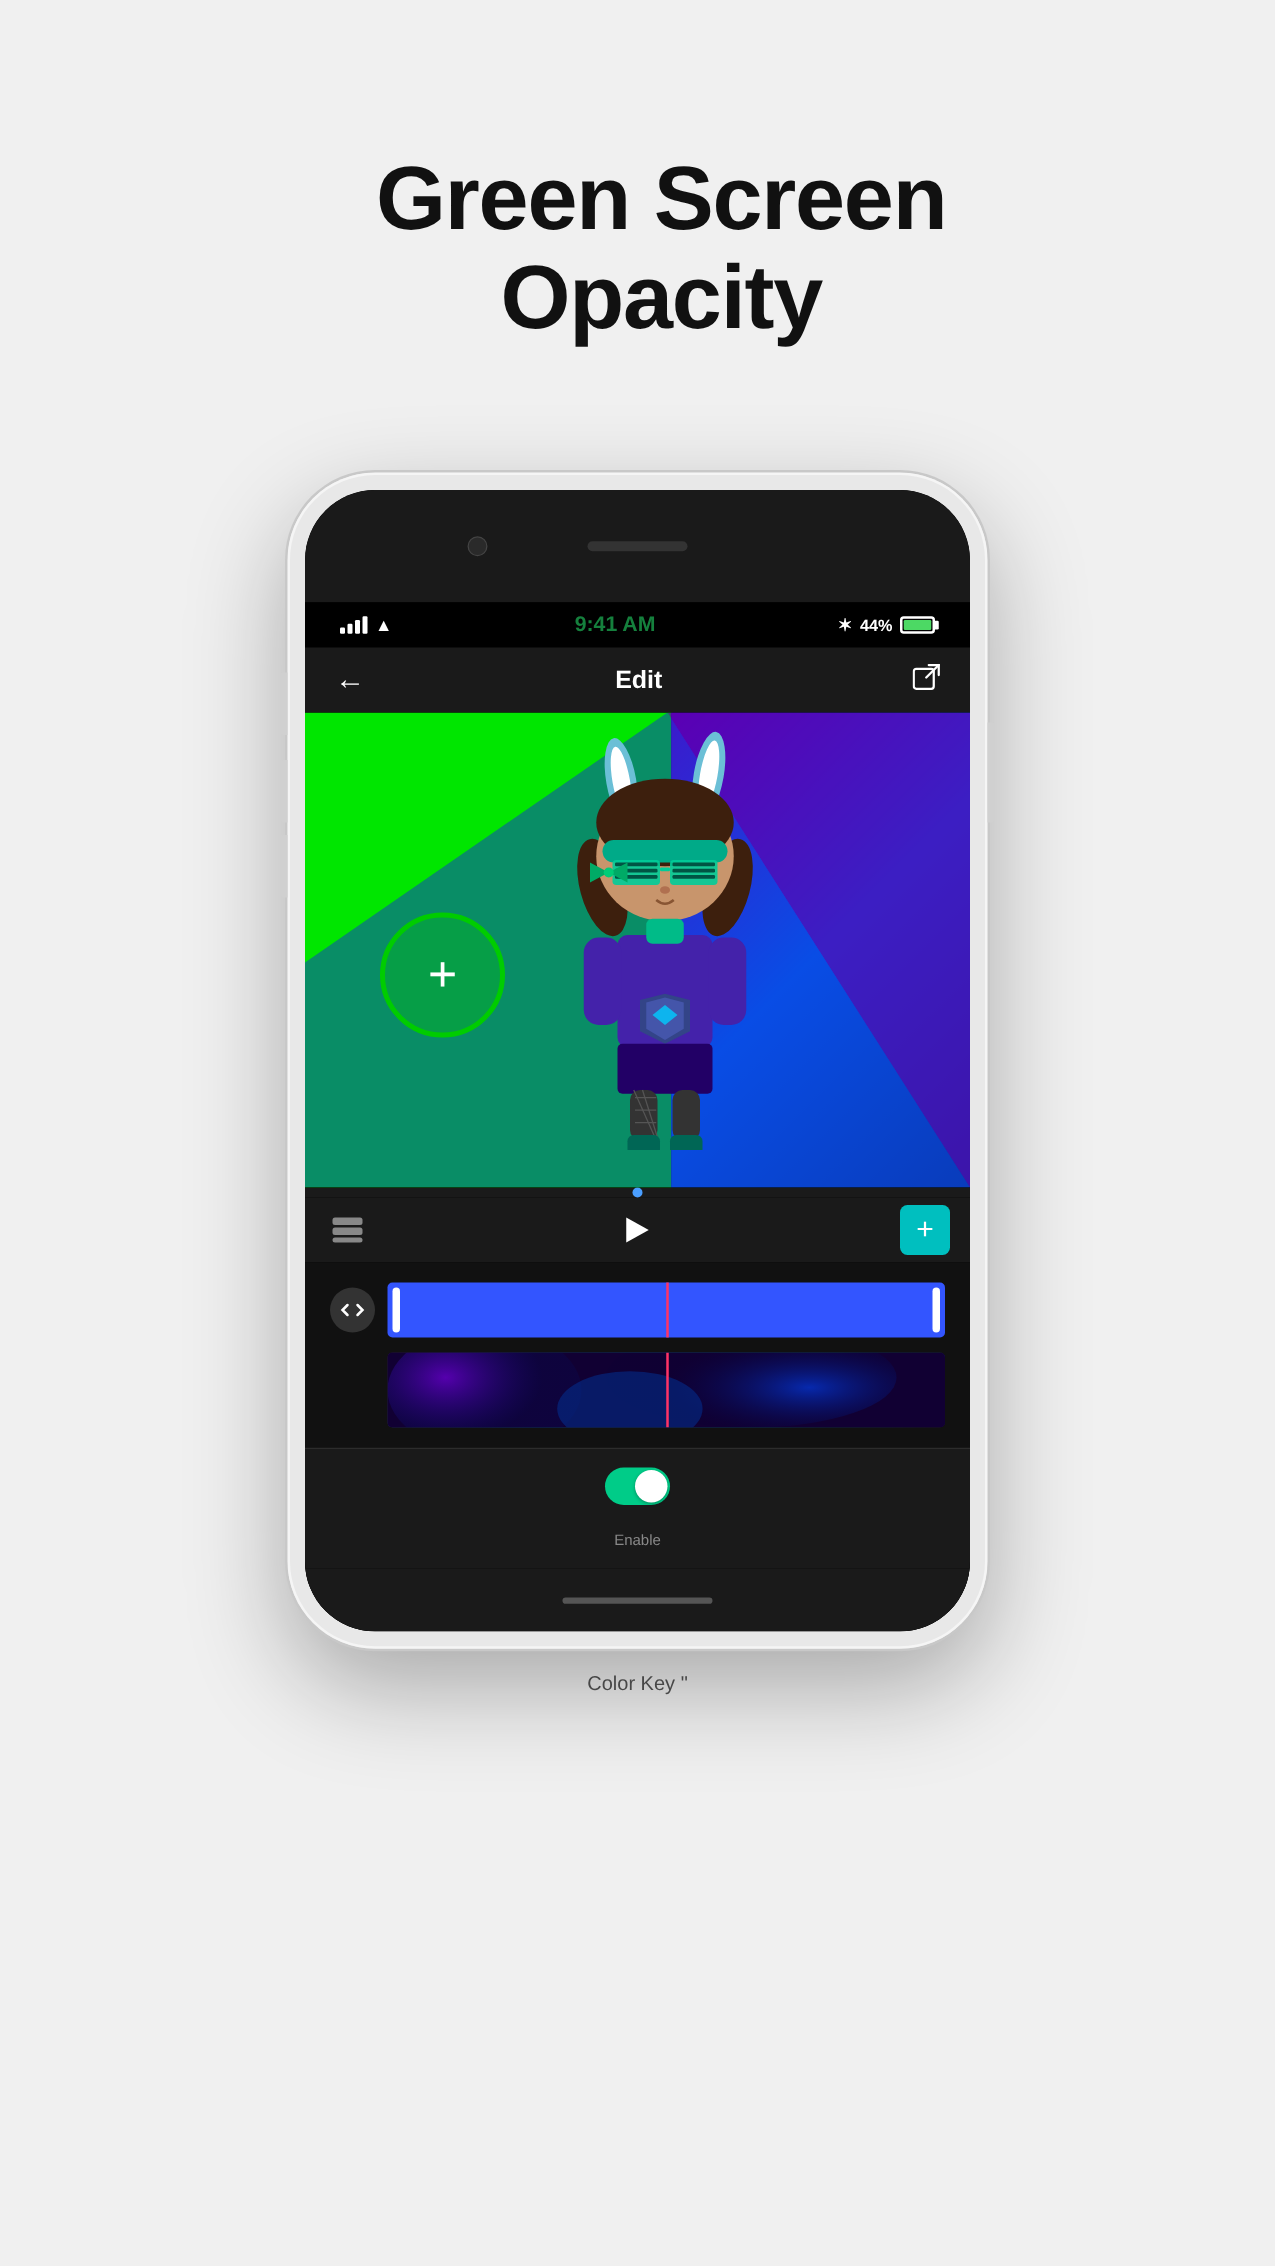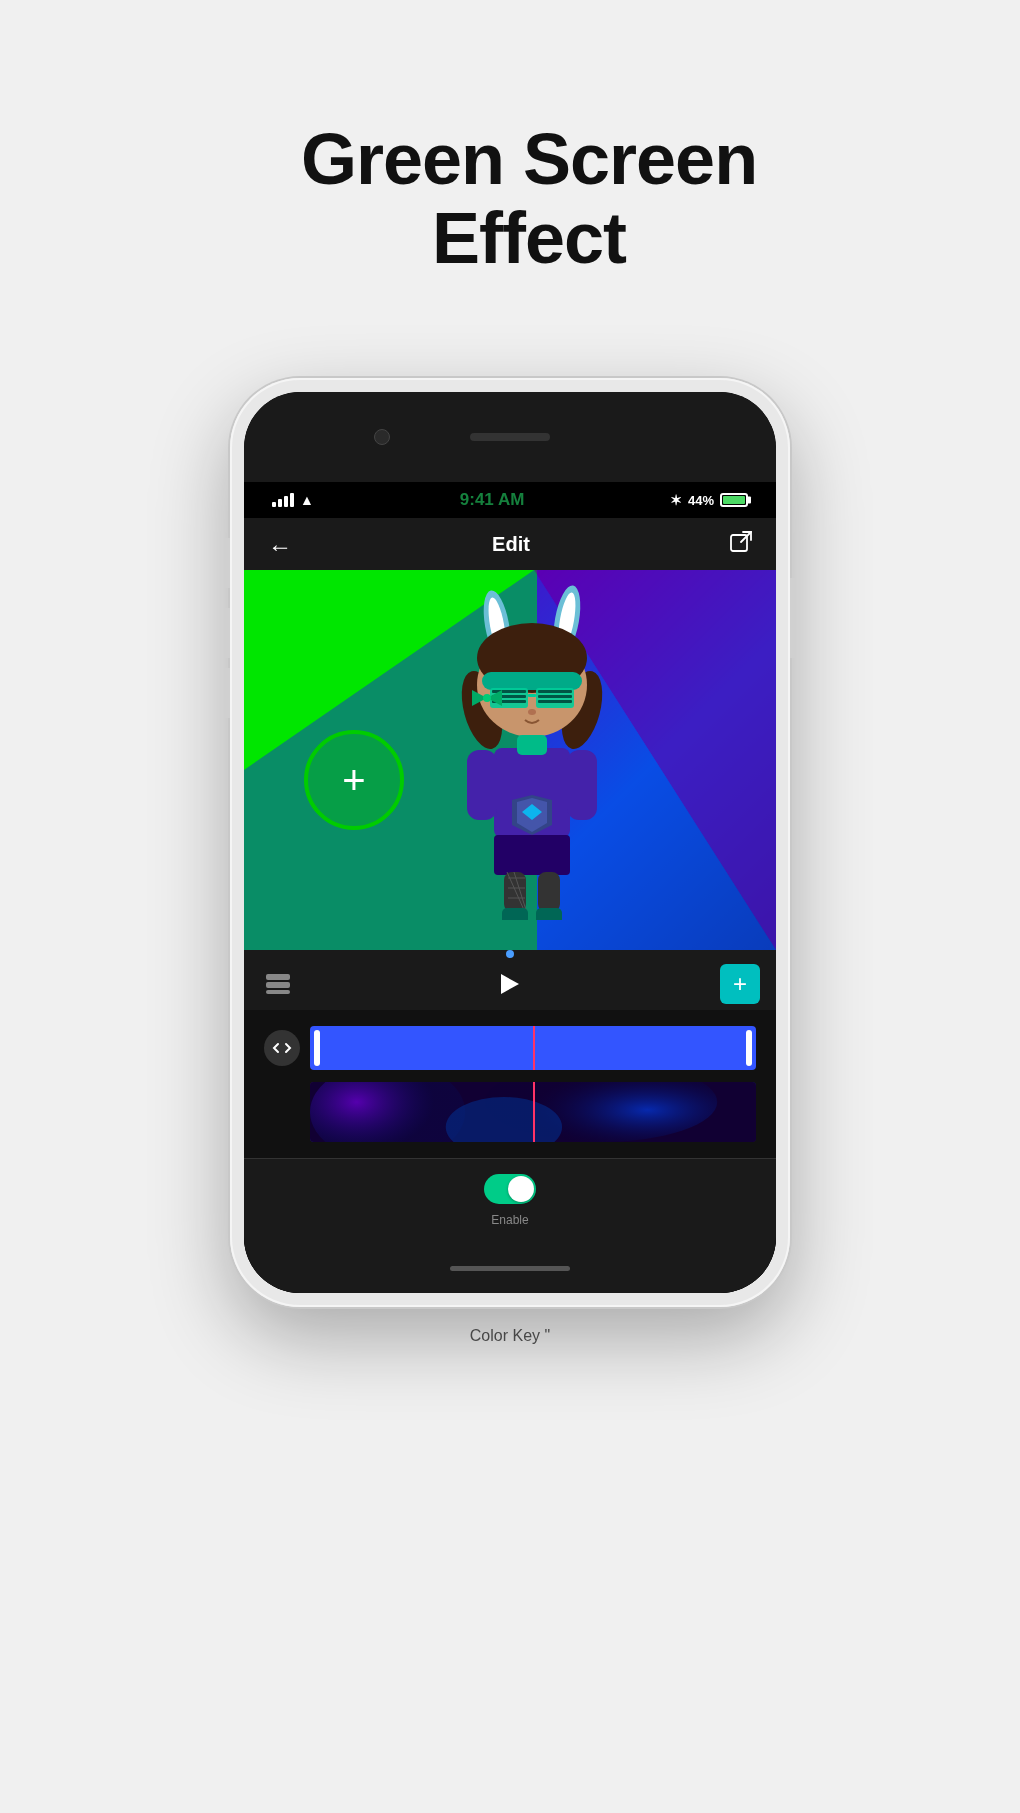--- a/index.html
+++ b/index.html
@@ -412,21 +412,21 @@
       justify-content: space-around;
       align-items: center;
       padding: 10px 0 16px;
       border-top: 1px solid #333;
     }
 
     .tab-item {
       display: flex;
       flex-direction: column;
       align-items: center;
-      gap: 4px;
+      gap: 16px;
       flex: 1;
     }
 
     .tab-icon-wrapper {
       display: flex;
       align-items: center;
       justify-content: center;
       height: 40px;
     }
 
@@ -535,21 +535,21 @@
       font-size: 24px;
       color: #fff;
     }
   </style>
 </head>
 <body>
 
 <div style="text-align:center; margin-top:60px; margin-bottom:50px;margin-left:38px;">
   <div class="page-title">
     <span>Green Screen</span><br>
-    <span>Effect</span>
+    <span>Opacity</span>
   </div>
 </div>
 
 <div class="phone-wrapper">
   <div class="phone-outer">
 
     <div class="phone-inner">
       <div class="phone-top-bezel">
         <div class="phone-camera"></div>
         <div class="phone-speaker"></div>

